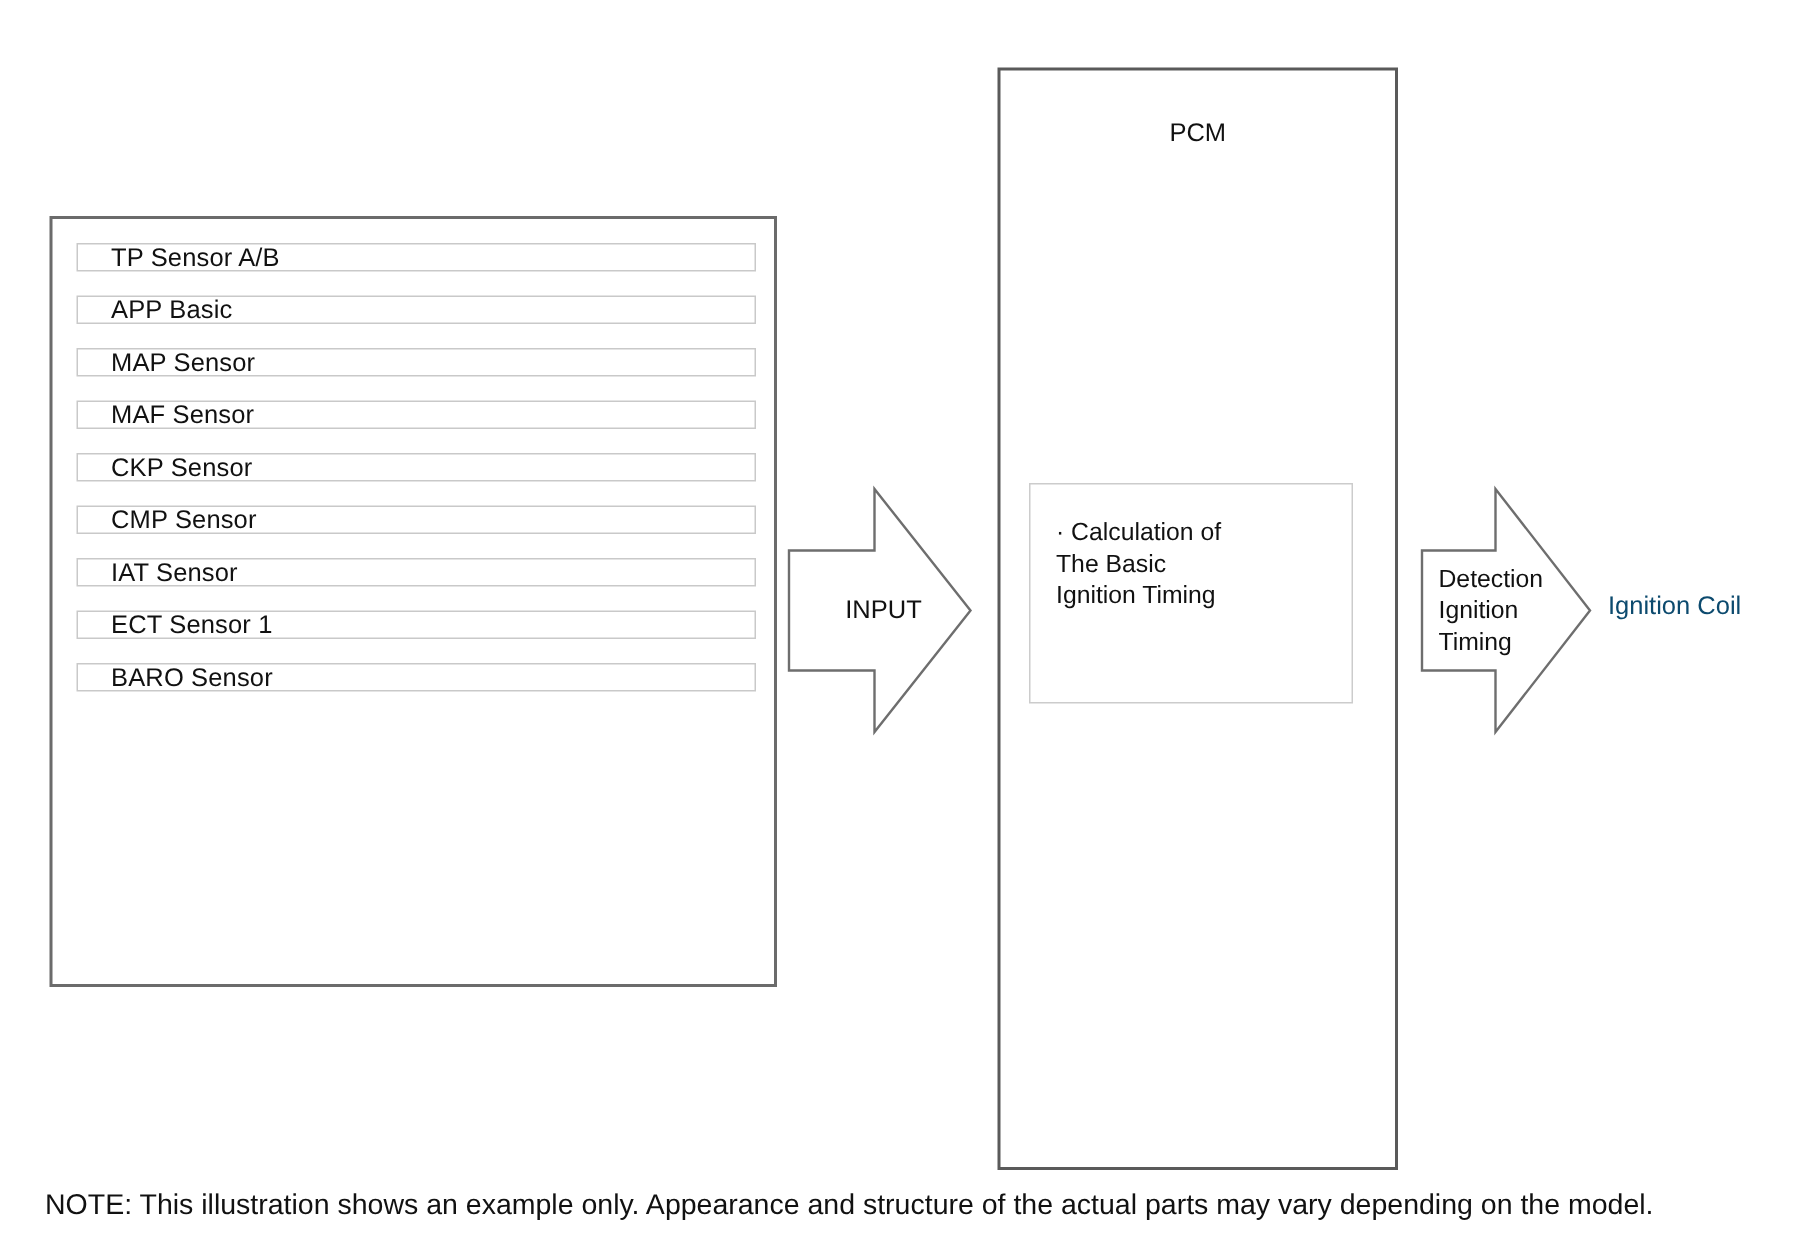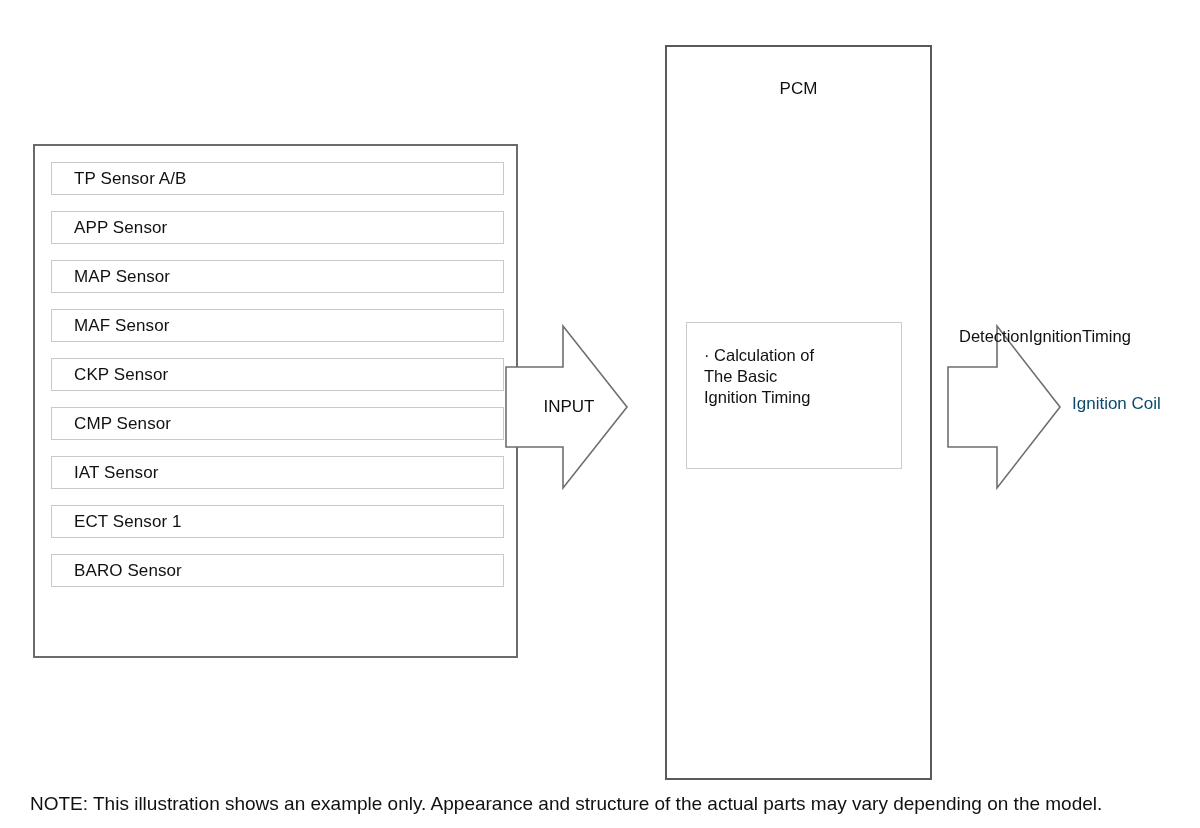--- a/index.html
+++ b/index.html
@@ -34,21 +34,21 @@
   .sensor-list {
     position: absolute;
     left: 16px;
     top: 16px;
     width: 453px;
     display: flex;
     flex-direction: column;
     gap: 16px;
   }
   .sensor-row {
-    height: 33px;
+    height: 19px;
     border: 1.5px solid #c9c9c9;
     background: #ffffff;
     box-sizing: border-box;
     display: flex;
     align-items: center;
     padding-left: 22px;
     font-size: 17px;
     color: #111111;
     letter-spacing: 0.1px;
   }
@@ -104,21 +104,21 @@
     overflow: visible;
   }
   .arrow-shape {
     fill: #ffffff;
     stroke: #6e6e6e;
     stroke-width: 1.6;
     stroke-linejoin: miter;
   }
 
   #input-arrow-wrap {
-    left: 510px;
+    left: 530px;
     top: 326px;
     width: 120px;
     height: 162px;
     text-decoration: underline;
   }
   #input-arrow-label {
     position: absolute;
     left: 20px;
     top: 0;
     width: 78px;
@@ -136,22 +136,22 @@
     width: 113px;
     height: 162px;
   }
   #output-arrow-label {
     position: absolute;
     left: 11px;
     top: 0;
     width: 130px;
     height: 162px;
     display: flex;
-    flex-direction: row;
-    justify-content: space-between;
+    flex-direction: column;
+    justify-content: center;
     font-size: 16.5px;
     line-height: 21px;
     color: #111111;
   }
   #output-arrow-label span { white-space: nowrap; }
 
   .coil-label {
     position: absolute;
     left: 1072px;
     top: 394px;
@@ -175,21 +175,21 @@
 <body>
 
 <div id="canvas">
 
   <div class="sensor-panel">
     <div class="sensor-list">
       <div class="sensor-row">
         <span>TP Sensor A/B</span>
       </div>
       <div class="sensor-row">
-        <span>APP Sensor</span>
+        <span>APP Basic</span>
       </div>
       <div class="sensor-row">
         <span>MAP Sensor</span>
       </div>
       <div class="sensor-row">
         <span>MAF Sensor</span>
       </div>
       <div class="sensor-row">
         <span>CKP Sensor</span>
       </div>

